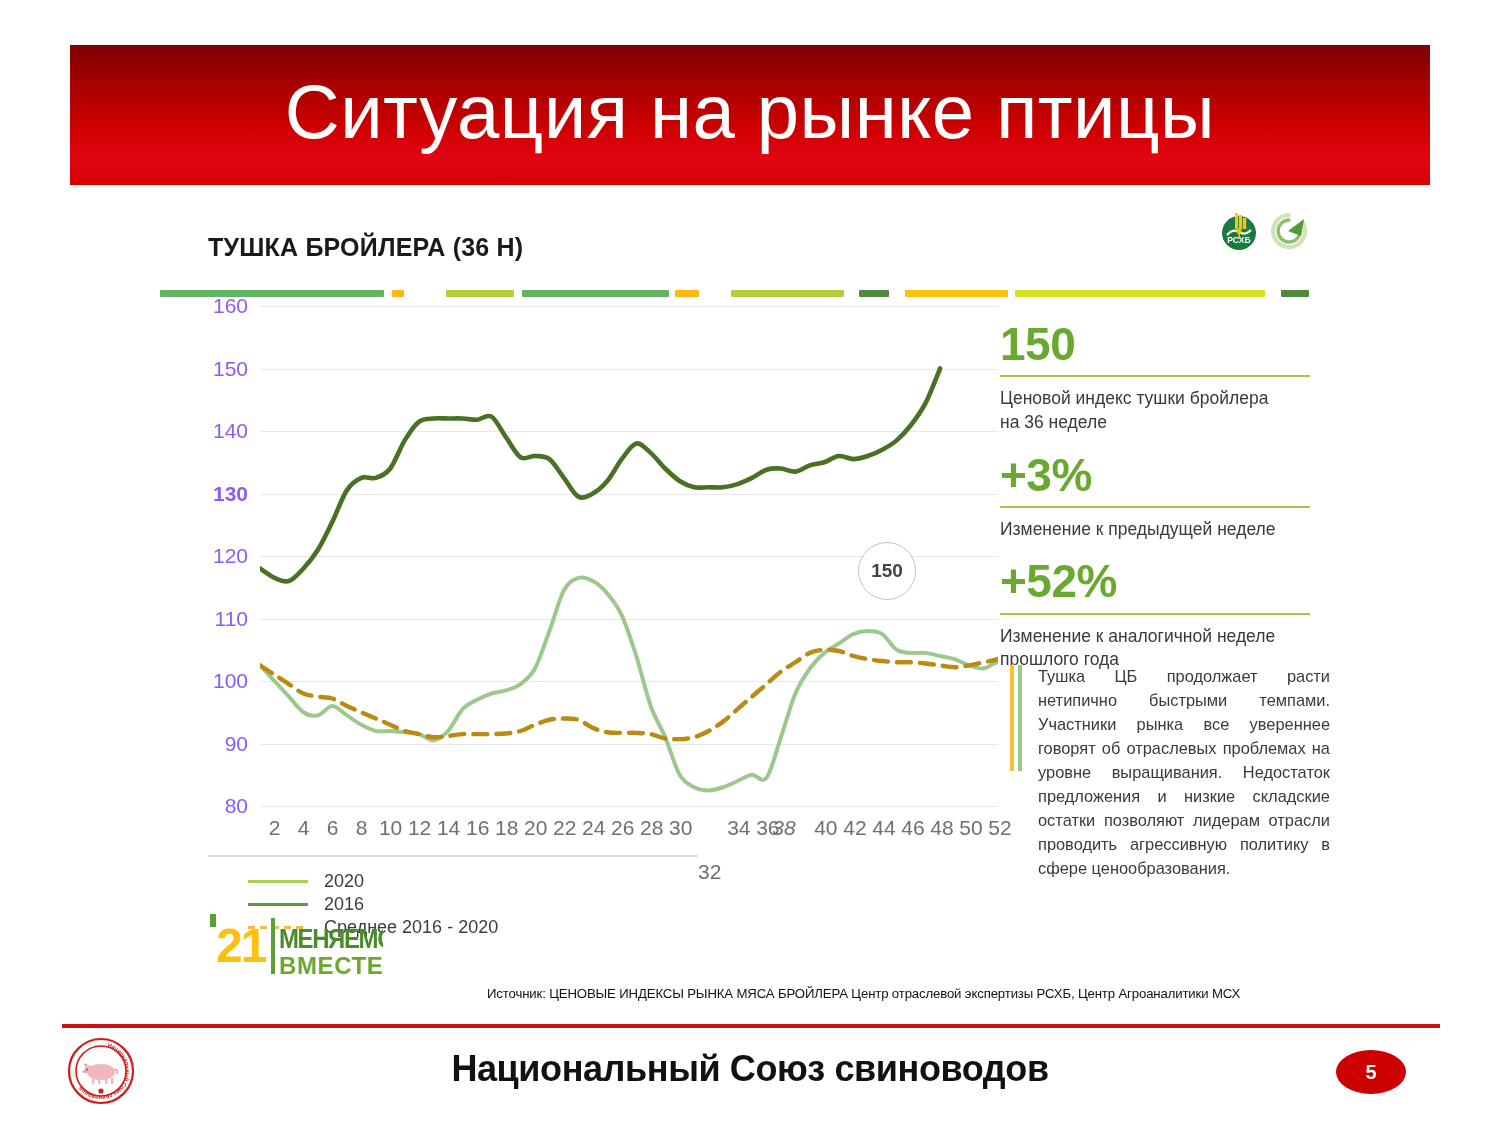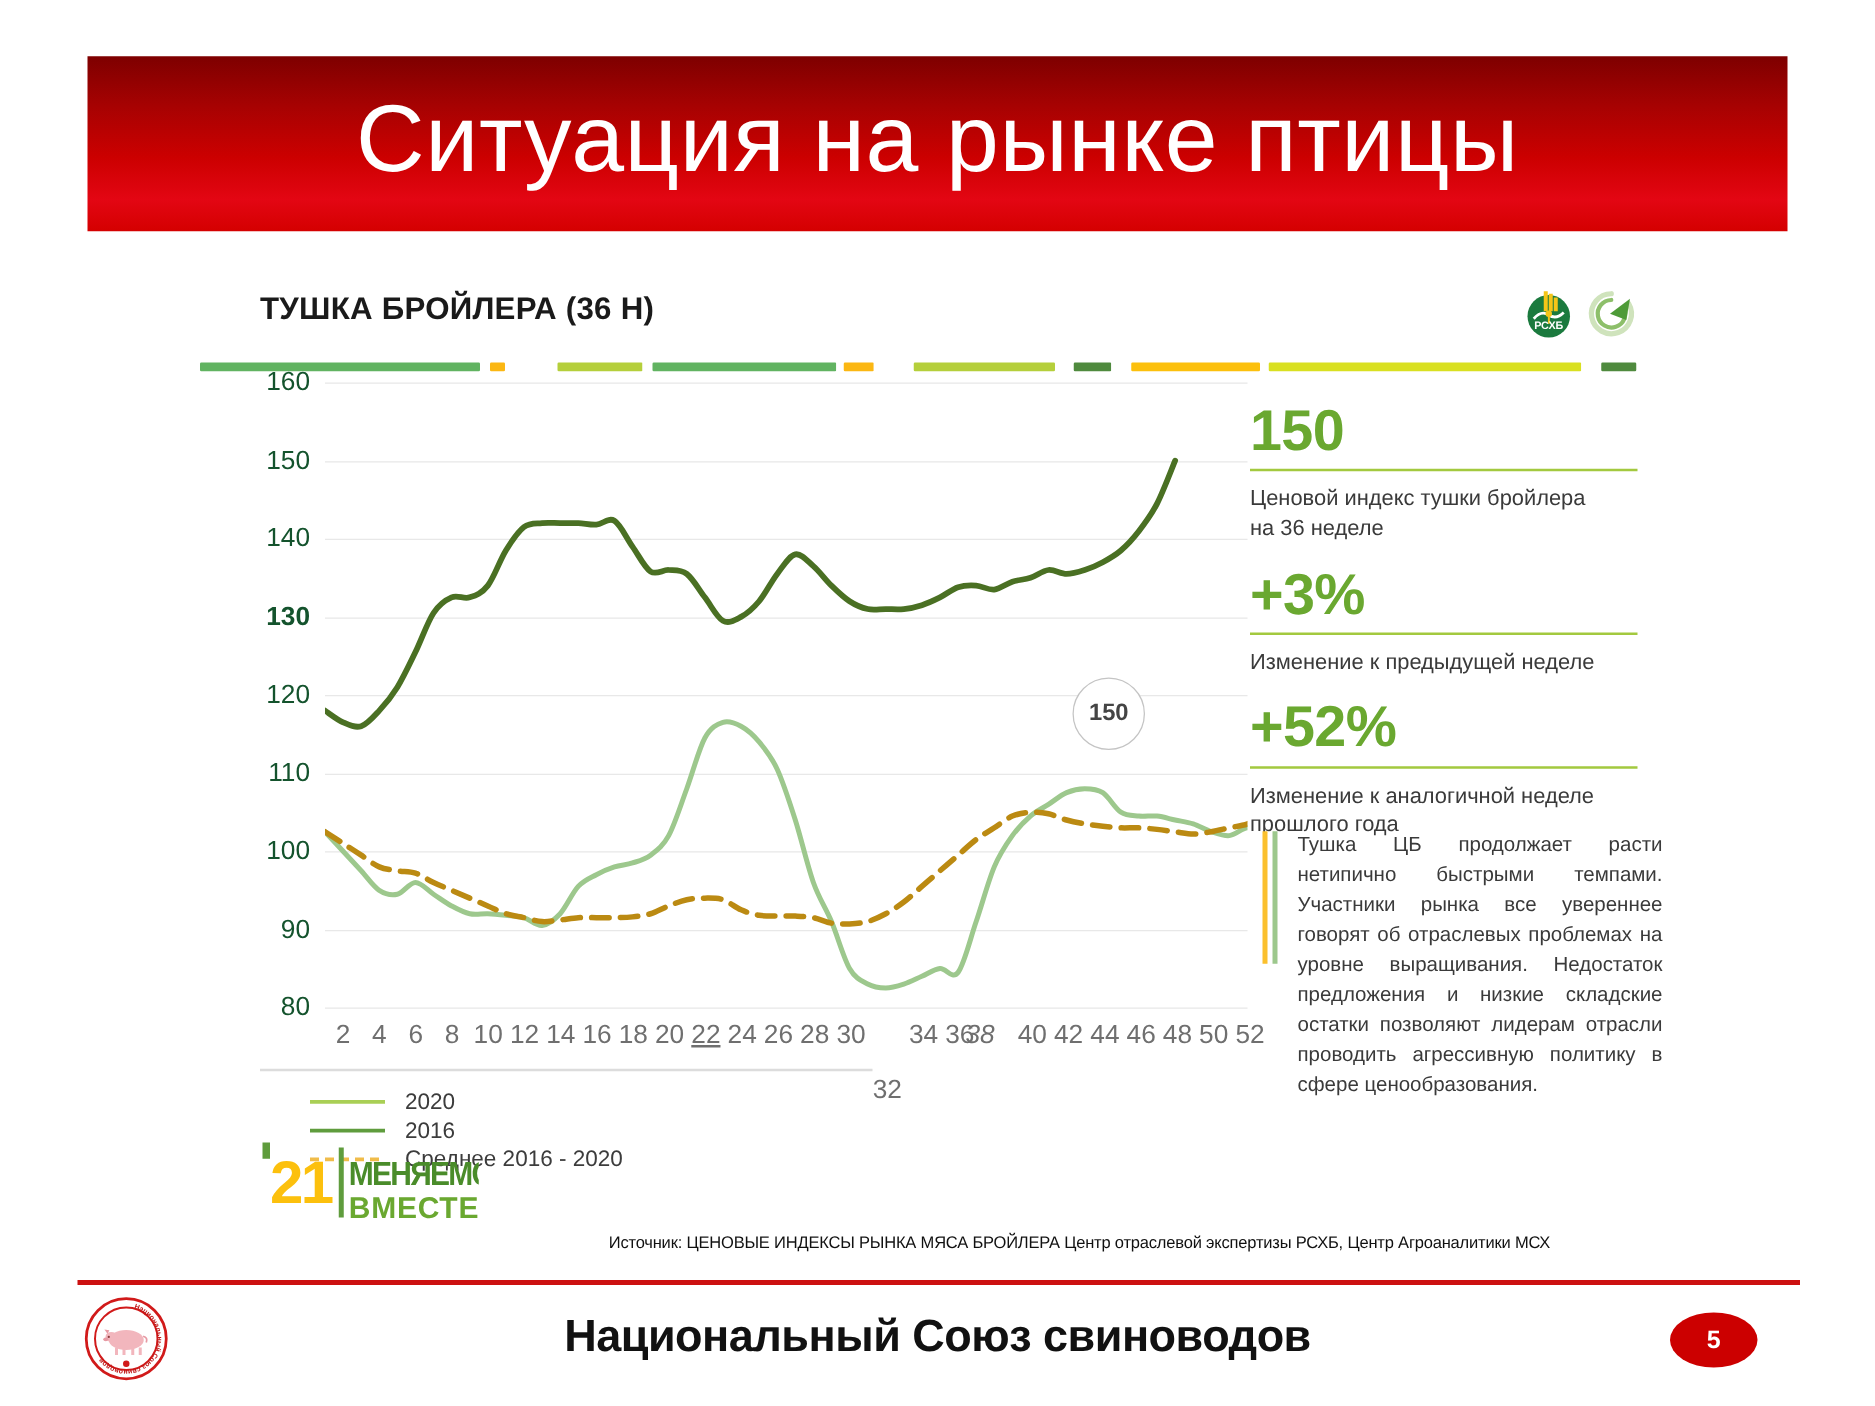--- a/index.html
+++ b/index.html
@@ -29,31 +29,31 @@
 
   
   #card { position: absolute; left: 160px; top: 210px; width: 1180px; height: 780px; }
 
   #card-title {
     position: absolute; left: 48px; top: 23px;
     font-size: 25px; font-weight: bold; color: #1a1a1a; letter-spacing: 0.2px;
   }
 
   
-  #brand-logos { position: absolute; right: 30px; top: 20px; display: flex; align-items: flex-end; gap: 8px; }
+  #brand-logos { position: absolute; right: 30px; top: 0; display: flex; align-items: flex-end; gap: 8px; }
 
   
   #dash-bar { position: absolute; left: 0px; top: 80px; width: 1180px; height: 7px; display: flex; align-items: center; }
   .seg { height: 7px; border-radius: 1px; }
 
   
   #plot { position: absolute; left: 48px; top: 96px; width: 790px; height: 500px; }
   #ylabels { position: absolute; left: 0; top: 0; width: 48px; height: 100%; }
   .ylab {
-    position: absolute; right: 8px; font-size: 21px; color: #14532d;
+    position: absolute; right: 8px; font-size: 21px; color: #8b5cf6;
     transform: translateY(-50%); text-align: right;
   }
   #grid { position: absolute; left: 52px; top: 0; right: 0; bottom: 0; }
   .gline { position: absolute; left: 0; right: 0; height: 1px; background: #e8e8e8; }
   #svgplot { position: absolute; left: 52px; top: 0; right: 0; bottom: 0; }
 
   #xaxis { position: absolute; left: 100px; top: 606px; width: 740px; height: 30px; }
   .xlab {
     position: absolute; font-size: 21px; color: #6f6f6f; transform: translateX(-50%);
     text-align: center;
@@ -206,21 +206,21 @@
         <div class="xlab" style="left: 14.5098px;">2</div>
         <div class="xlab" style="left: 43.5294px;">4</div>
         <div class="xlab" style="left: 72.549px;">6</div>
         <div class="xlab" style="left: 101.569px;">8</div>
         <div class="xlab" style="left: 130.588px;">10</div>
         <div class="xlab" style="left: 159.608px;">12</div>
         <div class="xlab" style="left: 188.627px;">14</div>
         <div class="xlab" style="left: 217.647px;">16</div>
         <div class="xlab" style="left: 246.667px;">18</div>
         <div class="xlab" style="left: 275.686px;">20</div>
-        <div class="xlab" style="left: 304.706px; text-decoration: underline;">22</div>
+        <div class="xlab" style="left: 304.706px;">22</div>
         <div class="xlab" style="left: 333.725px;">24</div>
         <div class="xlab" style="left: 362.745px;">26</div>
         <div class="xlab" style="left: 391.765px;">28</div>
         <div class="xlab" style="left: 420.784px;">30</div>
         <div class="xlab" style="left: 449.804px; margin-top: 44px;">32</div>
         <div class="xlab" style="left: 478.824px;">34</div>
         <div class="xlab" style="left: 507.843px;">36</div>
         <div class="xlab" style="left: 524px; font-style: italic;">38</div>
         <div class="xlab" style="left: 565.882px;">40</div>
         <div class="xlab" style="left: 594.902px;">42</div>

